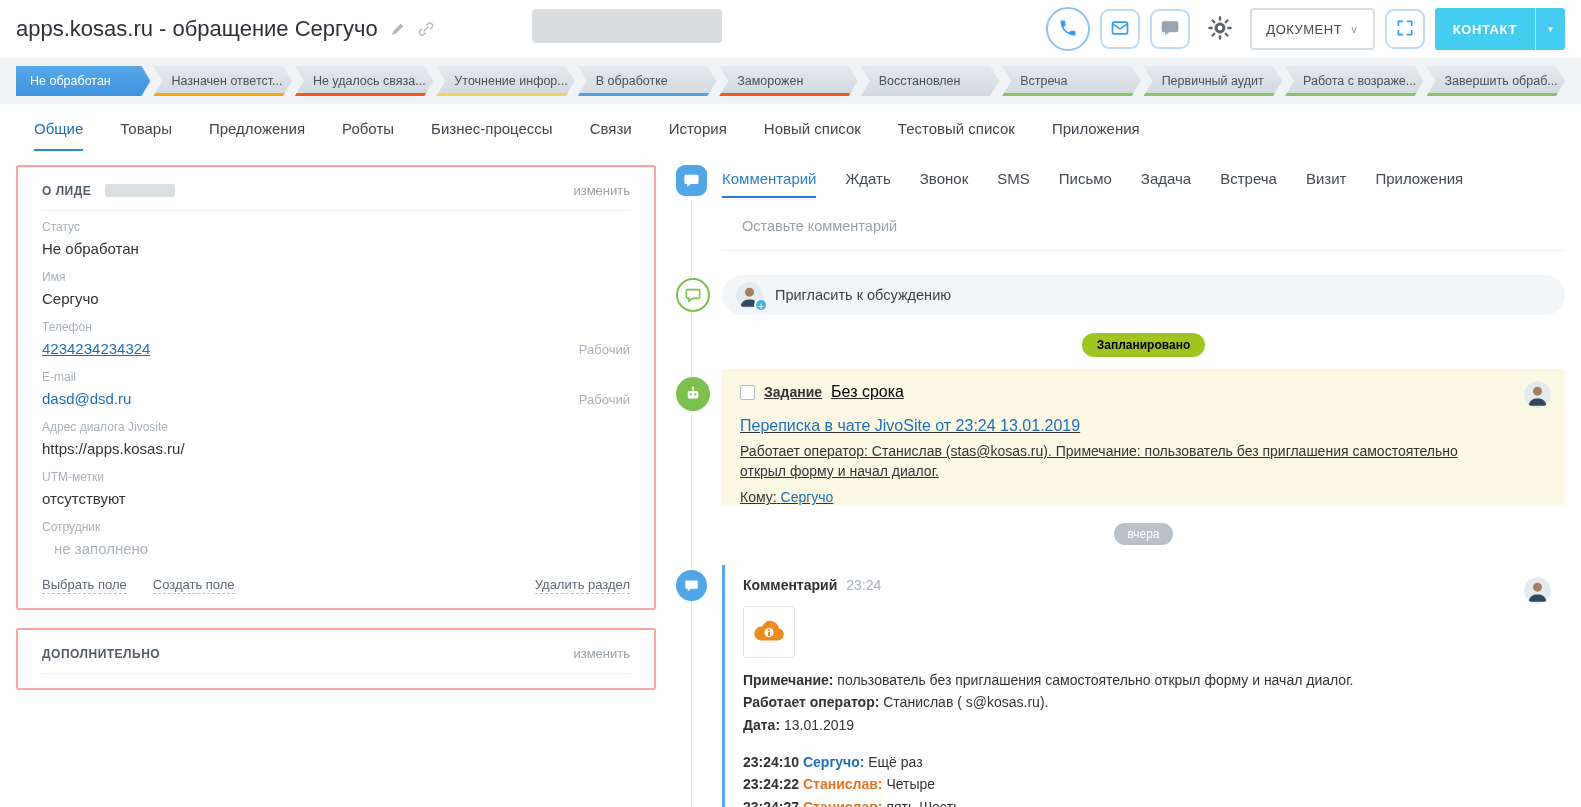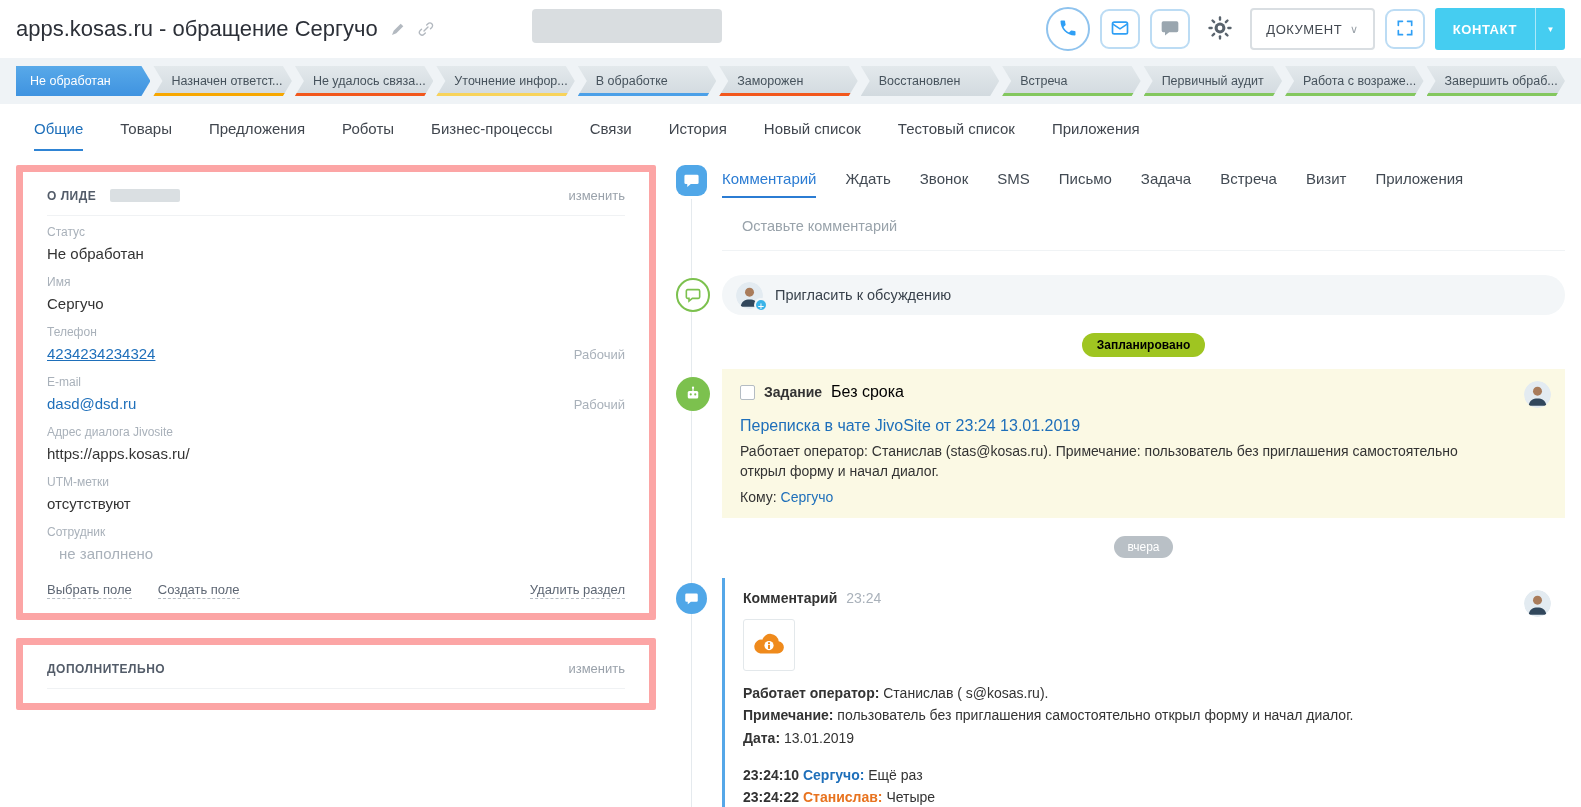--- a/index.html
+++ b/index.html
@@ -48,21 +48,21 @@
   .main-tabs { display:flex; gap:37px; padding:16px 16px 0 34px; font-size:15px; color:#40464e; }
   .main-tab { padding-bottom:12px; cursor:pointer; white-space:nowrap; }
   .main-tab.active { color:#1e6fba; border-bottom:2px solid #2f84d4; }
 
   
   .content { display:flex; gap:20px; padding:14px 16px 0; align-items:flex-start; }
   .left-col { width:640px; flex:none; }
   .right-col { flex:1; min-width:0; }
 
   
-  .card { border:7px solid #fca5a5; background:#fff; padding:16px 24px 14px; border-radius:2px; }
+  .card { border:2px solid #fca5a5; background:#fff; padding:16px 24px 14px; border-radius:2px; }
   .card + .card { margin-top:18px; }
   .card-head { display:flex; align-items:center; padding-bottom:12px; border-bottom:1px solid #f0f2f4; }
   .card-title { font-size:12px; font-weight:bold; letter-spacing:.5px; color:#535c69; }
   .blur-2 { display:inline-block; width:70px; height:13px; background:#dadfe2; border-radius:2px; margin-left:14px; }
   .card-edit { margin-left:auto; font-size:13px; color:#9aa2ab; cursor:pointer; }
   .field { padding:9px 0 4px; }
   .field-label { font-size:12px; color:#a9b1ba; margin-bottom:6px; }
   .field-value-row { display:flex; align-items:baseline; }
   .field-value { font-size:15px; color:#333; }
   .field-value.muted { color:#a9b1ba;margin-left:12px; }
@@ -101,21 +101,21 @@
   .plus-badge { position:absolute; right:-5px; bottom:-3px; width:14px; height:14px; border-radius:50%;
                 background:#3bb3e8; color:#fff; font-size:11px; line-height:13px; text-align:center; border:2px solid #f3f6f8; }
 
   .badge-row { margin-top:18px; text-align:center; }
   .planned-badge { display:inline-block; background:#9fc521; color:#000000; font-size:12px; font-weight:bold;
                    padding:5px 15px; border-radius:13px; }
 
   .task-row { margin-top:12px; }
   .green-robot-icon { width:34px; height:34px; border-radius:50%; background:#7cc14e;
                 display:flex; align-items:center; justify-content:center; margin-top:8px; }
-  .task-card { background:#fbf9e4; padding:14px 18px 13px; position:relative; }
+  .task-card { background:#fbf9e4; padding:14px 18px 0; position:relative;text-decoration:underline; }
   .task-head { display:flex; align-items:center; gap:9px; }
   .checkbox { width:15px; height:15px; border:1px solid #b4bcc3; background:#fff; border-radius:2px; flex:none; cursor:pointer; }
   .task-title { font-weight:bold; font-size:14px; color:#333; }
   .task-deadline { color:#000000; font-size:16px; }
   .task-link { margin-top:16px; color:#1e6fba; font-size:16px; cursor:pointer; }
   .task-body { margin-top:7px; font-size:14px; color:#333; line-height:1.4; max-width:92%; }
   .task-to { margin-top:8px; font-size:14px; }
   .task-to .link { color:#1e6fba; cursor:pointer; }
   .corner-avatar { position:absolute; right:14px; top:12px; }
 
@@ -438,24 +438,24 @@
           <span>
             <svg width="38" height="38" viewBox="0 0 24 24">
                 <path d="M6.5 18h11a3.9 3.9 0 0 0 .6-7.75 5.3 5.3 0 0 0-10.3-1A4.4 4.4 0 0 0 6.5 18z" fill="#ef8a1c"></path>
                 <circle cx="12" cy="13" r="2.9" fill="#fff"></circle>
                 <rect x="11.35" y="10.9" width="1.3" height="1.2" fill="#ef8a1c"></rect>
                 <rect x="11.35" y="12.6" width="1.3" height="2.5" fill="#ef8a1c"></rect>
               </svg>
           </span>
         </div>
         <div class="comment-line">
+          <span class="b">Примечание:</span><span> пользователь без приглашения самостоятельно открыл форму и начал диалог.</span>
+        </div>
+        <div class="comment-line">
           <span class="b">Работает оператор:</span><span> Станислав ( s@kosas.ru).</span>
-        </div>
-        <div class="comment-line">
-          <span class="b">Примечание:</span><span> пользователь без приглашения самостоятельно открыл форму и начал диалог.</span>
         </div>
         <div class="comment-line">
           <span class="b">Дата:</span><span> 13.01.2019</span>
         </div>
         <div class="chat-block">
           <div class="chat-line">
             <span class="b">23:24:10</span>
             <span class="b speaker-blue">Сергучо:</span><span> Ещё раз</span>
           </div>
           <div class="chat-line">

